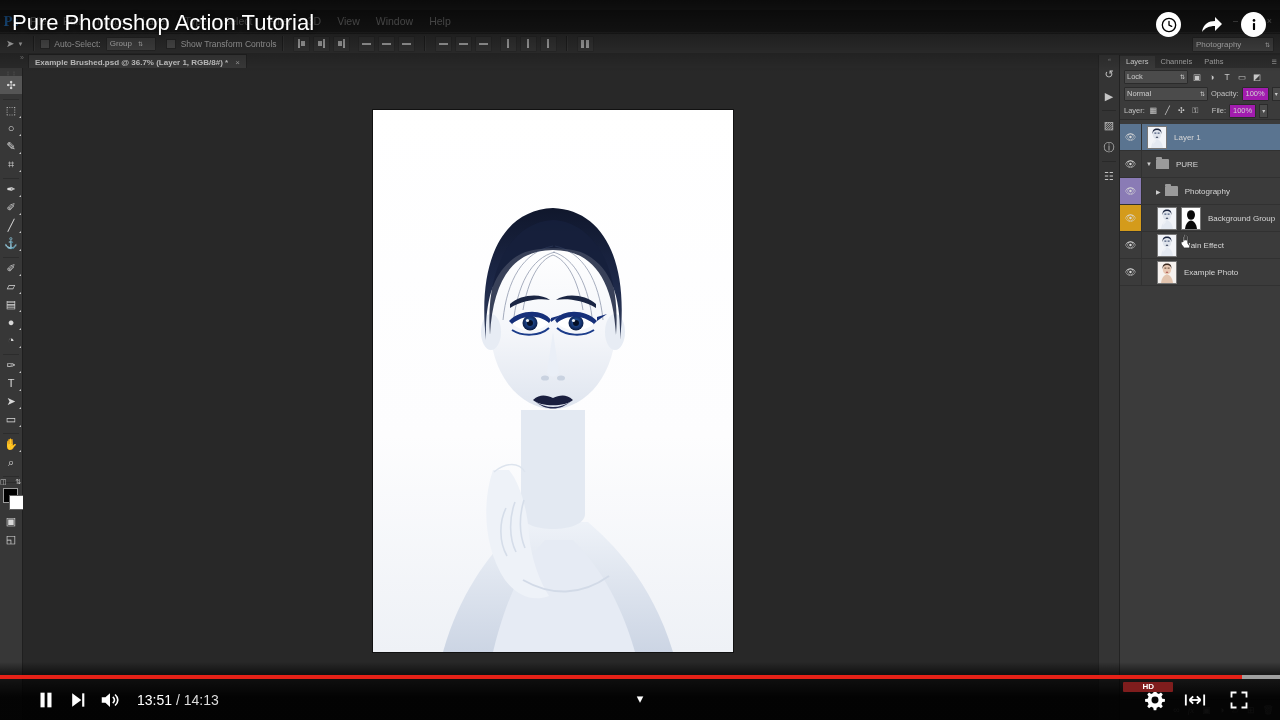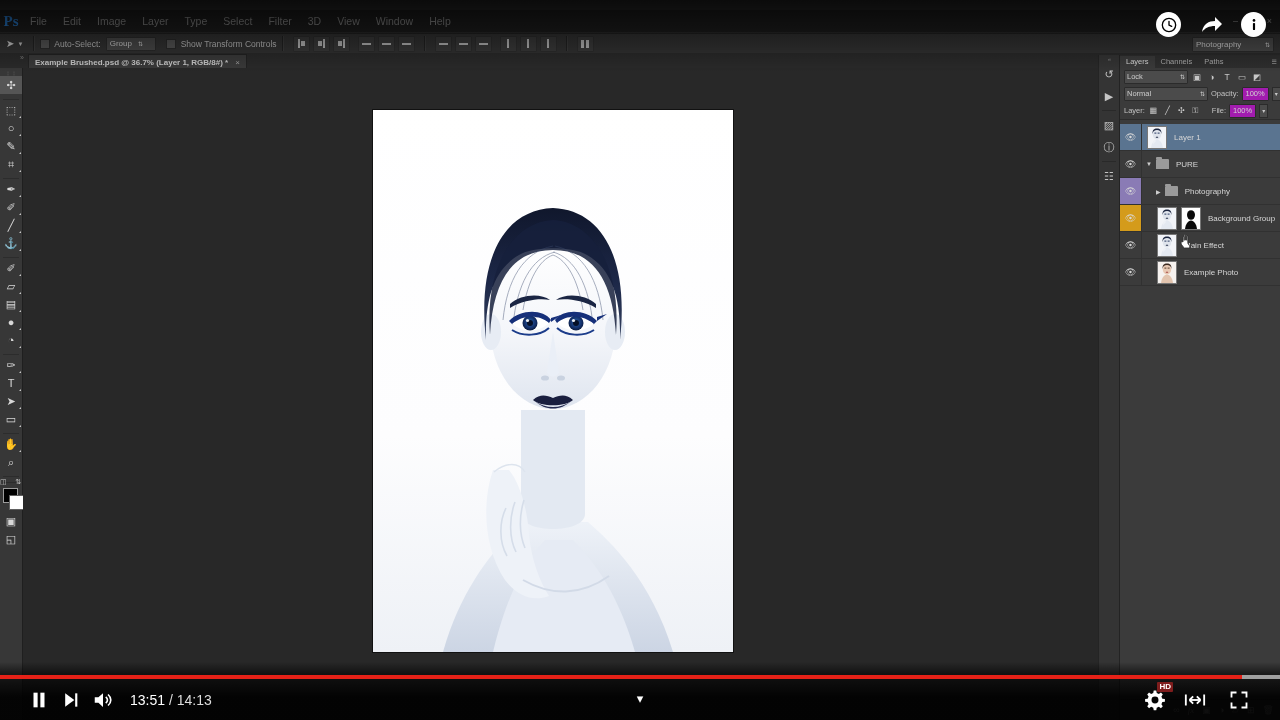--- a/index.html
+++ b/index.html
@@ -122,28 +122,28 @@
       justify-content:center;color:#000;}
   .yt-share{width:28px;height:25px;display:flex;align-items:center;justify-content:center;}
 
   .yt-bottom{position:absolute;left:0;bottom:0;width:1280px;height:58px;z-index:40;
       background:linear-gradient(to top,rgba(0,0,0,.92) 40%,rgba(0,0,0,.55) 80%,rgba(0,0,0,0));}
   .yt-chevron{position:absolute;left:50%;transform:translateX(-50%);bottom:14px;color:#fff;font-size:13px;z-index:45;}
   .yt-progress{position:absolute;left:0;bottom:41px;width:1280px;height:4px;background:rgba(255,255,255,.25);z-index:44;}
   .yt-buffer{position:absolute;left:0;top:0;height:100%;background:rgba(255,255,255,.45);}
   .yt-played{position:absolute;left:0;top:0;height:100%;background:#e62117;}
   .yt-controls{position:absolute;left:0;bottom:0;width:1280px;height:40px;display:flex;align-items:center;z-index:46;}
-  .yt-left{display:flex;align-items:center;gap:2px;padding-left:24px;}
+  .yt-left{display:flex;align-items:center;gap:2px;padding-left:31px;}
   .yt-right{margin-left:auto;display:flex;align-items:center;gap:14px;padding-right:26px;}
   .yt-btn{width:30px;height:32px;display:flex;align-items:center;justify-content:center;color:#fff;}
   .yt-time{color:#fff;font-size:14px;margin-left:10px;white-space:nowrap;}
   .yt-time .sep{color:#ddd;}
   .yt-time .dur{color:#ddd;}
   .hd-badge{position:absolute;right:-7px;top:-7px;background:#7f1d1d;color:#fff;font-size:8px;
-     font-weight:bold;padding:0px 2px;border-radius:1px;line-height:10px;}
+     font-weight:bold;padding:0px 19px;border-radius:1px;line-height:10px;}
   .gear-wrap{position:relative;width:22px;height:22px;display:flex;align-items:center;justify-content:center;}
 </style>
 </head>
 <body>
 
 <div id="app">
 
   <div class="ps">
 
     <div class="menubar">
@@ -547,20 +547,21 @@
     </div>
 
     <svg class="hand-cursor" viewBox="0 0 14 16">
       <path d="M3 9 L3 4.2 C3 3.4 4.2 3.4 4.2 4.2 L4.2 7.4 L4.2 2.2 C4.2 1.3 5.4 1.3 5.4 2.2
                L5.4 7.2 L5.4 2.6 C5.4 1.7 6.6 1.7 6.6 2.6 L6.6 7.3 L6.6 3.6 C6.6 2.8 7.8 2.8 7.8 3.6
                L7.8 9.4 C7.8 12 9.6 11.6 9.6 13.4 L9.6 15 L3.6 15 C3.6 13 1 12 1 10 C1 8.6 2.4 8.4 3 9 Z" fill="#ffffff" stroke="#2b2b2b" stroke-width="0.8"></path>
     </svg>
   </div>
 
   <div class="yt-top-grad"></div>
+  <div class="yt-title">Pure Photoshop Action Tutorial</div>
   <div class="yt-top-icons">
     <div class="yt-cicon">
       <svg viewBox="0 0 24 24" width="16" height="16">
           <circle cx="12" cy="12" r="10" fill="none" stroke="#000" stroke-width="2"></circle>
           <path d="M12 6.5 L12 12 L16 14" stroke="#000" stroke-width="2" fill="none" stroke-linecap="round"></path>
         </svg>
     </div>
     <div class="yt-share">
       <svg viewBox="0 0 24 24" width="24" height="24">
           <path d="M3 19 C4 11 10 8 16 8 L16 4 L23 11 L16 18 L16 13 C10 13 6 15 3 19 Z" fill="#fff"></path>

